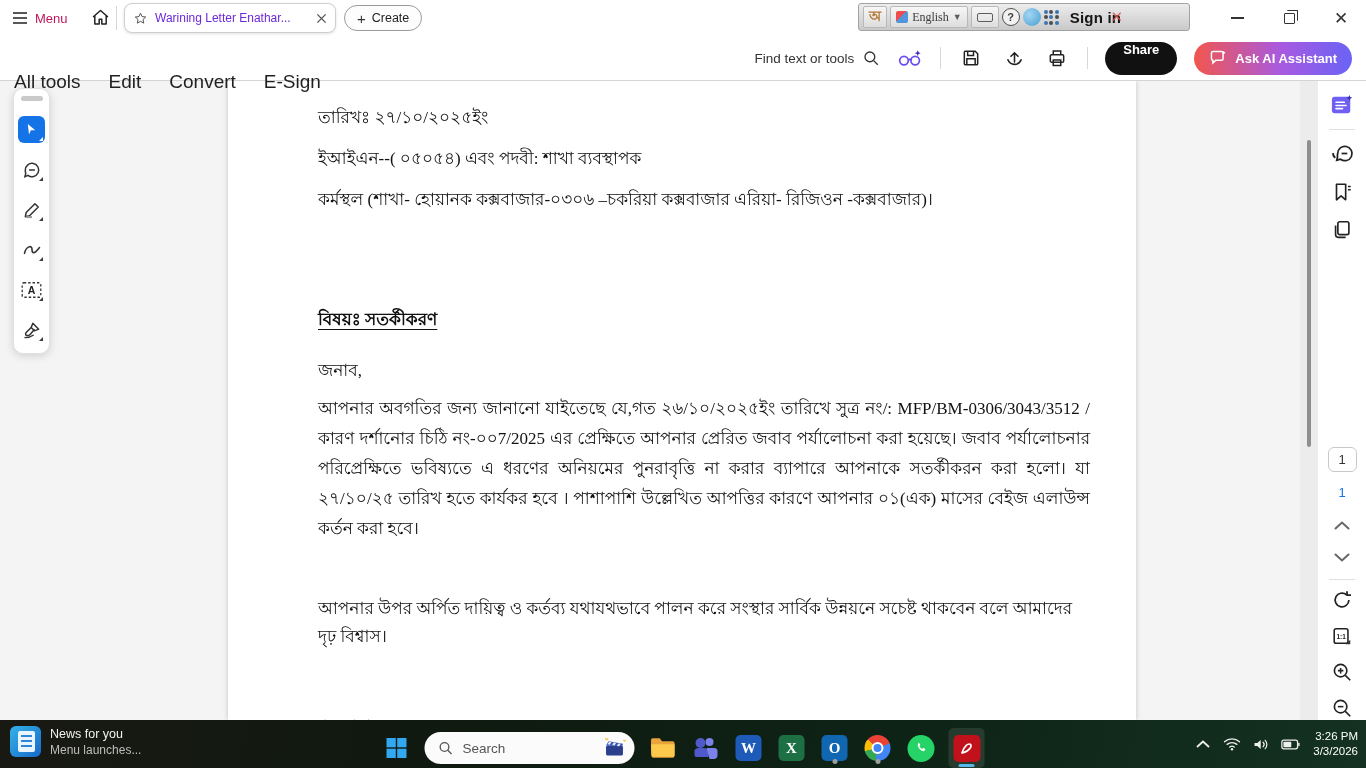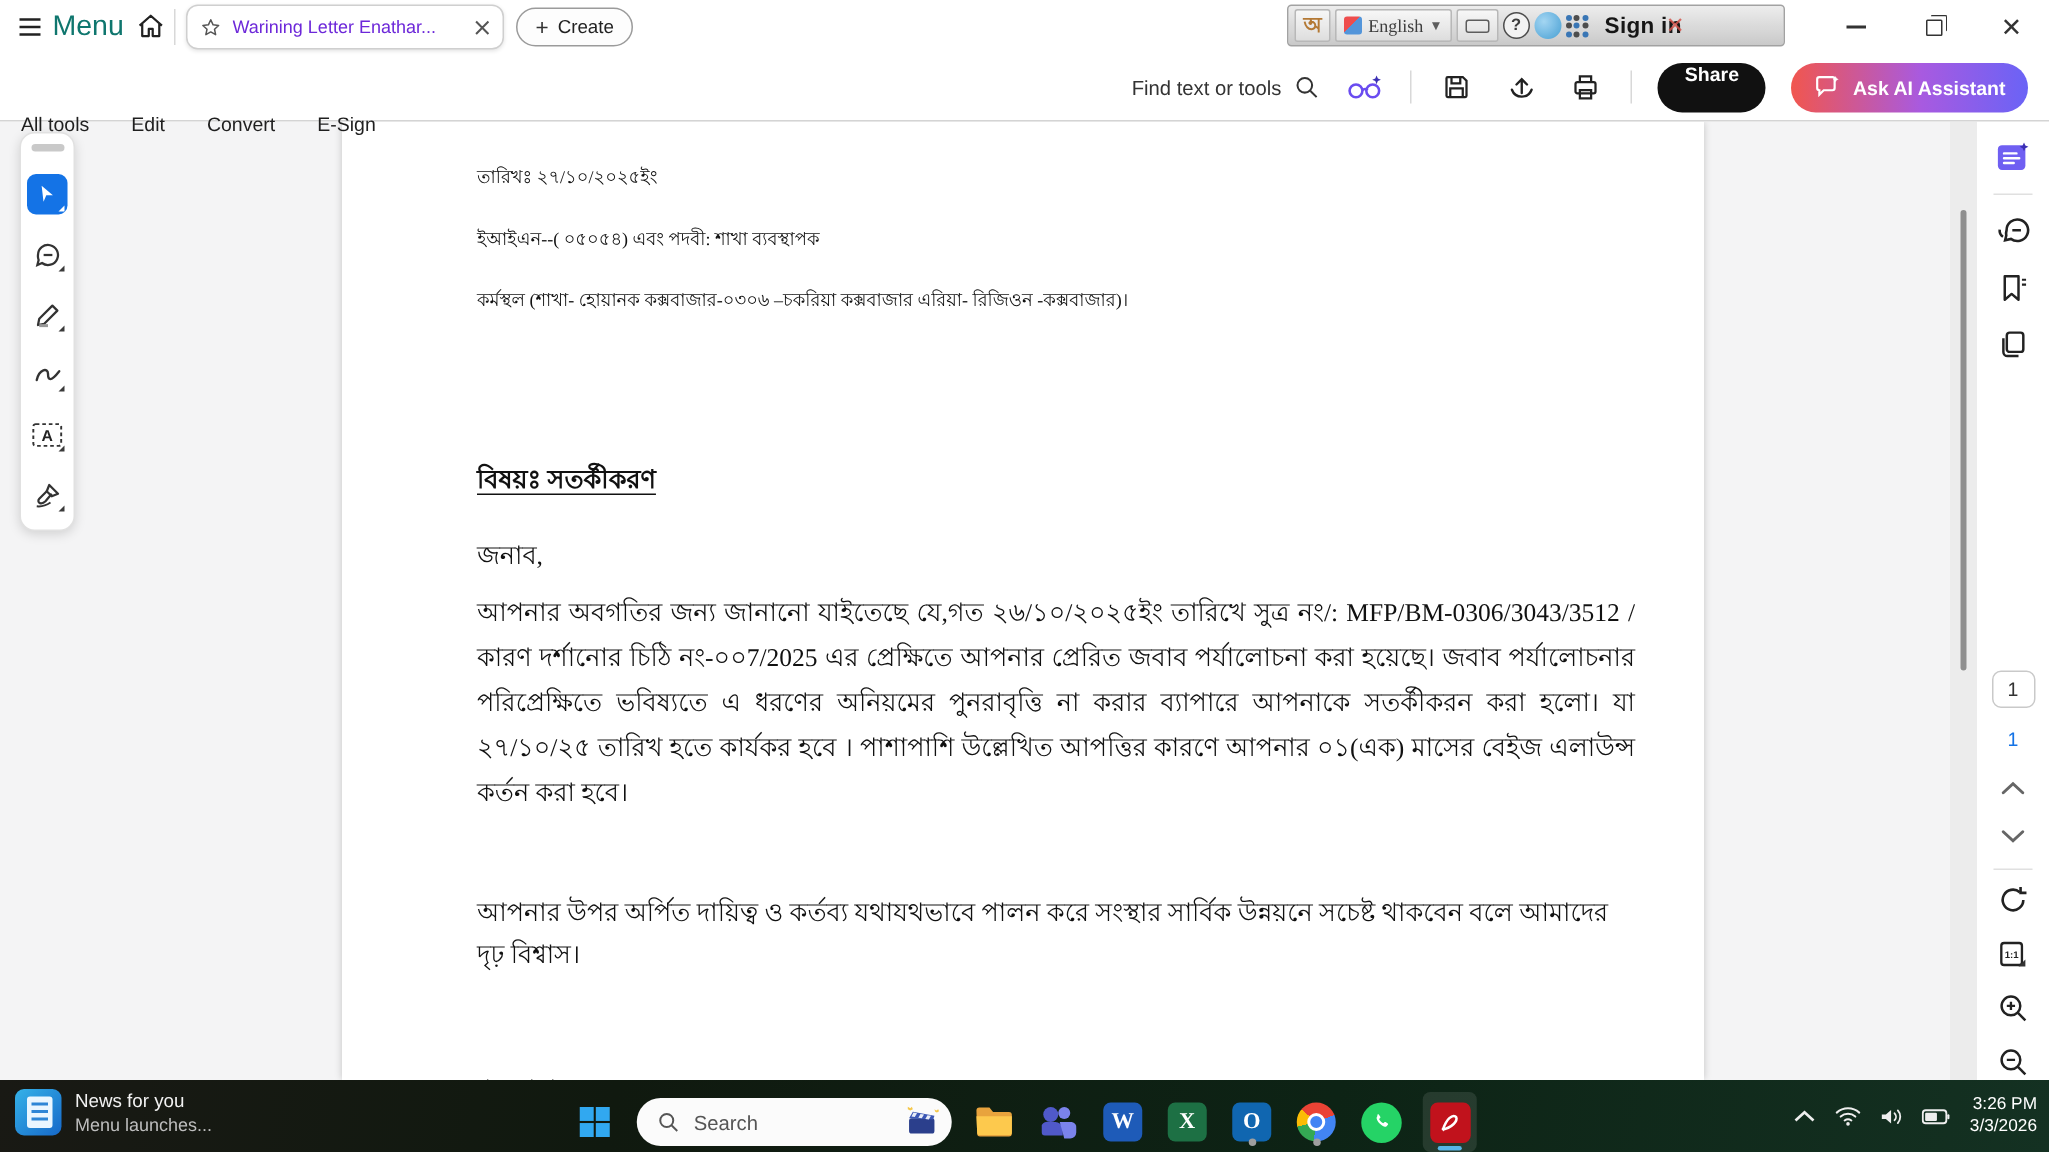--- a/index.html
+++ b/index.html
@@ -1,21 +1,21 @@
 <!DOCTYPE html>
 <html><head>
 <meta charset="utf-8">
 <style>
   * { margin:0; padding:0; box-sizing:border-box; }
   html,body { width:1366px; height:768px; overflow:hidden; font-family:"Liberation Sans","DejaVu Sans",sans-serif; background:#fff; }
   svg { display:block; }
 
   
   .titlebar { position:absolute; top:0; left:0; width:1366px; height:36px; background:#ffffff; z-index:30; }
-  .menu-btn { position:absolute; left:12px; top:6px; display:flex; align-items:center; gap:7px; height:24px; color:#0f766e; font-size:19px; cursor:pointer; }
+  .menu-btn { position:absolute; left:12px; top:6px; display:flex; align-items:center; gap:7px; height:24px; color:#be185d; font-size:13px; cursor:pointer; }
   .home-btn { position:absolute; left:90px; top:7px; }
   .tb-divider { position:absolute; left:116px; top:6px; width:1px; height:24px; background:#d8d8d8; }
   .doc-tab { position:absolute; left:124px; top:3px; width:212px; height:30px; background:#fff; border:1px solid #cfcfcf; border-radius:8px; box-shadow:0 1px 3px rgba(0,0,0,.12); display:flex; align-items:center; padding:0 8px; gap:7px; }
   .doc-tab .title { font-size:12px; color:#6d28d9; white-space:nowrap; overflow:hidden; flex:1; }
   .create-btn { position:absolute; left:344px; top:5px; height:26px; border:1px solid #9b9b9b; border-radius:13px; display:flex; align-items:center; gap:6px; padding:0 12px; font-size:12.5px; color:#222; background:#fdfdfd; }
   .plus { font-size:15px; line-height:1; color:#333; }
 
   
   .langbar { position:absolute; left:858px; top:3px; width:332px; height:28px; background:linear-gradient(#ececec,#c7c7c7); border:1px solid #9e9e9e; border-radius:3px; display:flex; align-items:center; padding:0 4px; gap:3px; opacity:.95; }
   .lb-cell { height:22px; border:1px solid #b5b5b5; border-radius:2px; background:linear-gradient(#f7f7f7,#dcdcdc); display:flex; align-items:center; justify-content:center; padding:0 5px; gap:4px; }
@@ -36,33 +36,33 @@
   .win-controls { position:absolute; right:8px; top:0; height:36px; display:flex; align-items:center; gap:30px; padding-right:6px; }
   .wc { width:22px; height:22px; display:flex; align-items:center; justify-content:center; color:#333; }
   .wc-min { width:13px; height:2px; background:#333; }
   .wc-max { width:11px; height:11px; border:1.5px solid #333; border-radius:1px; position:relative; }
   .wc-max:before { content:""; position:absolute; left:2px; top:-4px; width:10px; height:10px; border:1.5px solid #333; border-left:none; border-bottom:none; border-radius:1px; }
   .wc-close { font-size:17px; color:#333; line-height:1; }
 
   
   .toolbar { position:absolute; top:36px; left:0; width:1366px; height:45px; background:#fff; border-bottom:1px solid #d4d4d4; z-index:25; }
   .tool-nav { position:absolute; left:14px; top:0; height:44px; display:flex; align-items:center; gap:28px; }
-  .tool-nav span { font-size:13px; color:#1f1f1f; cursor:pointer;margin-top:48px; }
+  .tool-nav span { font-size:19px; color:#1f1f1f; cursor:pointer;margin-top:48px; }
   .tool-right { position:absolute; right:14px; top:0; height:44px; display:flex; align-items:center; gap:17px; }
   .find-box { display:flex; align-items:center; gap:8px; font-size:13.5px; color:#333; }
   .v-sep { width:1px; height:22px; background:#d8d8d8; }
   .icon-btn { width:26px; height:26px; display:flex; align-items:center; justify-content:center; }
   .share-btn { height:33px; background:#111111; color:#fff; border-radius:17px; display:flex; align-items:flex-start; padding:0 18px; font-size:13px; font-weight:bold; }
   .ai-btn { height:33px; border-radius:17px; display:flex; align-items:center; gap:8px; padding:0 15px; color:#fff; font-size:13px; font-weight:bold; background:linear-gradient(90deg,#f1564e,#a85ae0 55%,#6a63f6); }
 
   
   .main { position:absolute; top:81px; left:0; width:1366px; height:639px; background:#f4f4f5; }
   .page { position:absolute; left:228px; top:0; width:908px; height:639px; background:#fff; box-shadow:0 0 5px rgba(0,0,0,.2); }
   .doc { padding:27px 46px 0 90px; font-family:"Liberation Serif","DejaVu Serif",serif; color:#111; }
-  .doc-line { font-size:12px; line-height:20px; margin-bottom:21px; }
+  .doc-line { font-size:17px; line-height:20px; margin-bottom:21px; }
   .doc-subject { font-size:17px; margin-top:96px; margin-bottom:0; text-decoration:underline; text-underline-offset:4px; font-weight:bold; }
   .doc-salutation { font-size:17px; margin-top:23px; }
   .doc-body { font-size:17px; line-height:30px; margin-top:9px; text-align:justify; }
   .doc-closing { font-size:17px; margin-top:51px; }
   .doc-signoff { font-size:17px; margin-top:62px; }
 
   
   .quick-tools { position:absolute; left:13px; top:7px; width:37px; background:#fff; border:1px solid #e1e1e1; border-radius:10px; box-shadow:0 2px 8px rgba(0,0,0,.15); display:flex; flex-direction:column; align-items:center; padding:7px 0 10px; gap:13px; z-index:10; }
   .qt-handle { width:22px; height:5px; border-radius:3px; background:#c9c9c9; margin-bottom:2px; }
   .qt-btn { width:27px; height:27px; border-radius:6px; display:flex; align-items:center; justify-content:center; position:relative; }

